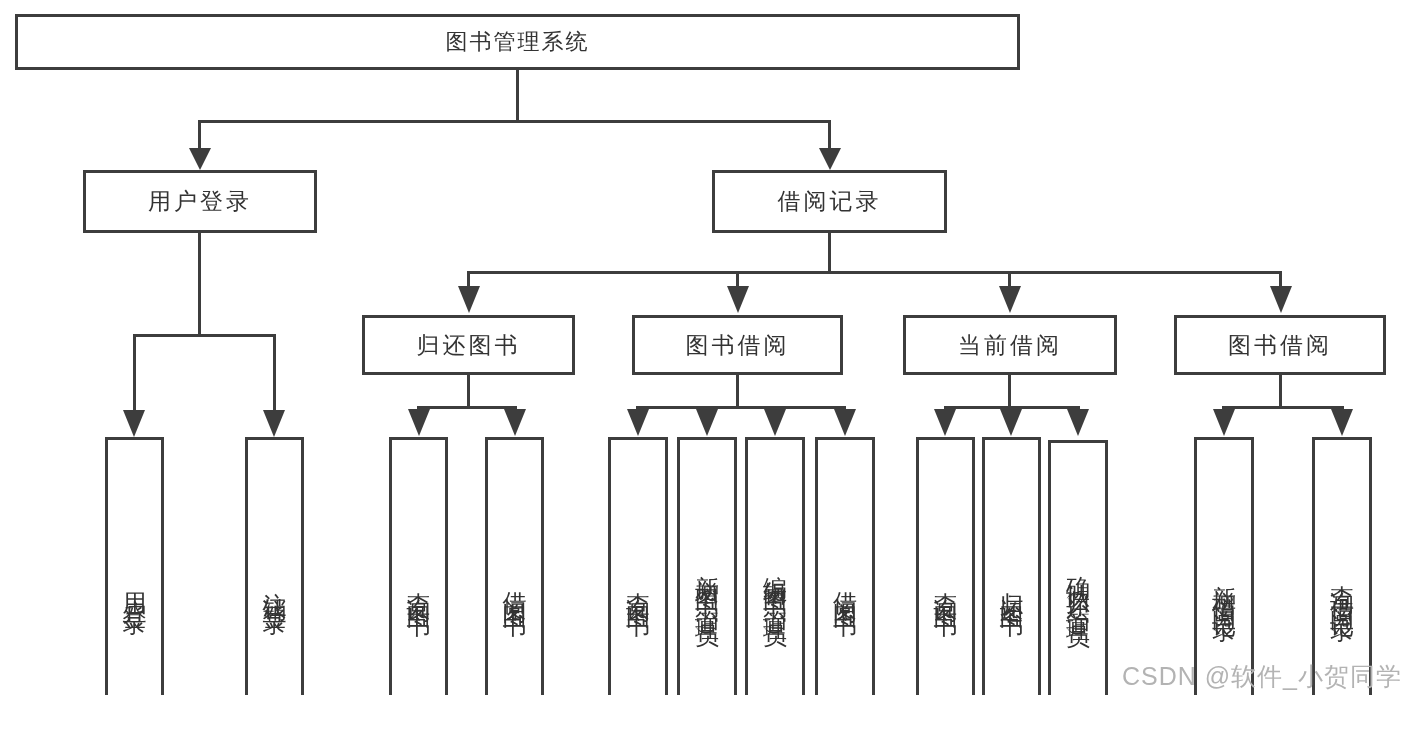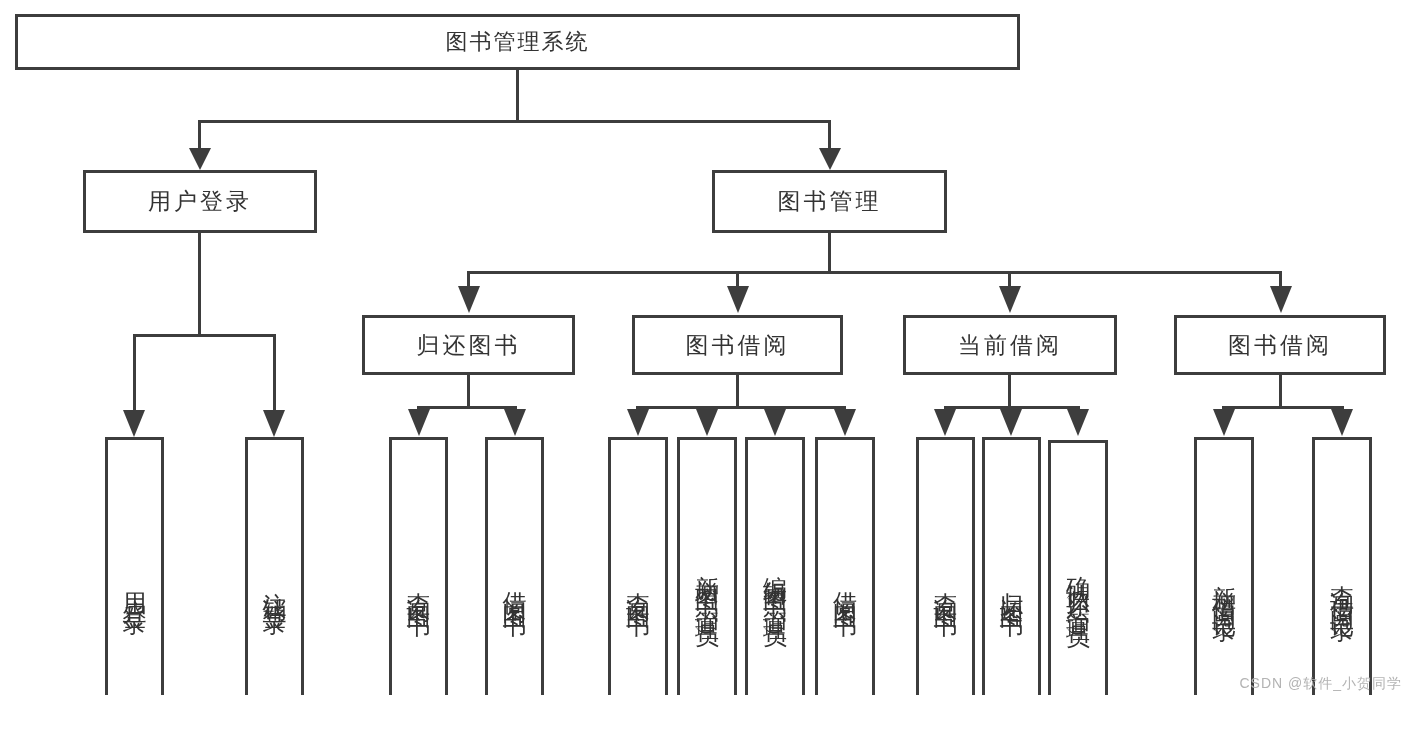--- a/index.html
+++ b/index.html
@@ -40,21 +40,21 @@
   .arrow{
     position:absolute;width:0;height:0;
     border-left:11px solid transparent;
     border-right:11px solid transparent;
     border-top:27px solid var(--line);
   }
   .arrow.short{border-top-width:22px;}
   .watermark{
     position:absolute;
     right:3px;bottom:2px;
-    font-size:14px;
+    font-size:25px;
     color:var(--wm);
     letter-spacing:1px;
     z-index:5;
     white-space:nowrap;
   }
 </style>
 </head>
 <body>
 
 <div class="canvas">
@@ -67,21 +67,21 @@
   <div class="hline" style="left:198px;top:120px;width:633px;"></div>
   <div class="vline" style="left:198px;top:120px;height:30px;"></div>
   <div class="arrow short" style="left:189px;top:148px;"></div>
   <div class="vline" style="left:828px;top:120px;height:30px;"></div>
   <div class="arrow short" style="left:819px;top:148px;"></div>
 
   <div class="box hlabel" style="left:83px;top:170px;width:234px;height:63px;">
     <span>用户登录</span>
   </div>
   <div class="box hlabel" style="left:712px;top:170px;width:235px;height:63px;">
-    <span>图书管理</span>
+    <span>借阅记录</span>
   </div>
 
   <div class="vline" style="left:198px;top:233px;height:104px;"></div>
   <div class="hline" style="left:133px;top:334px;width:143px;"></div>
   <div class="vline" style="left:133px;top:334px;height:77px;"></div>
   <div class="arrow" style="left:123px;top:410px;"></div>
   <div class="vline" style="left:273px;top:334px;height:77px;"></div>
   <div class="arrow" style="left:263px;top:410px;"></div>
 
   <div class="vline" style="left:828px;top:233px;height:40px;"></div>

